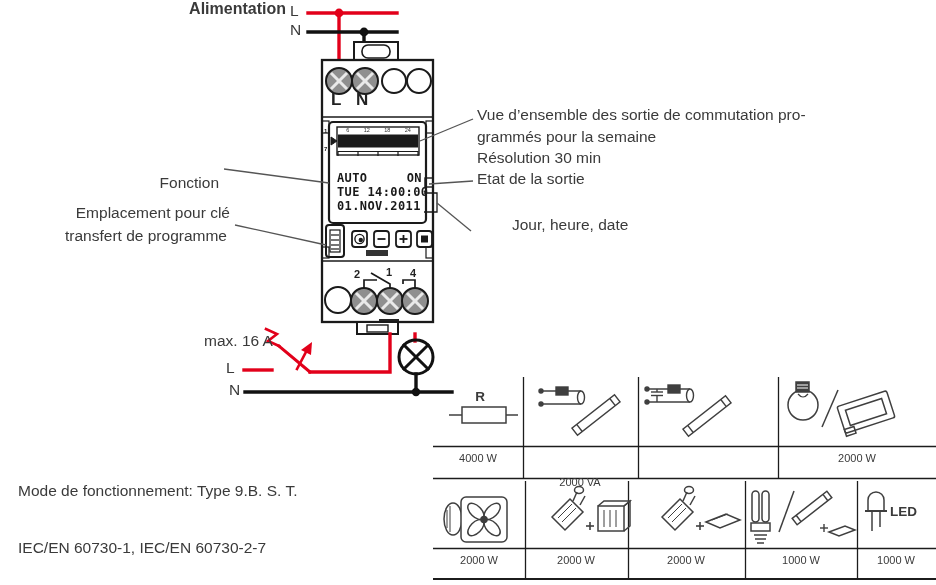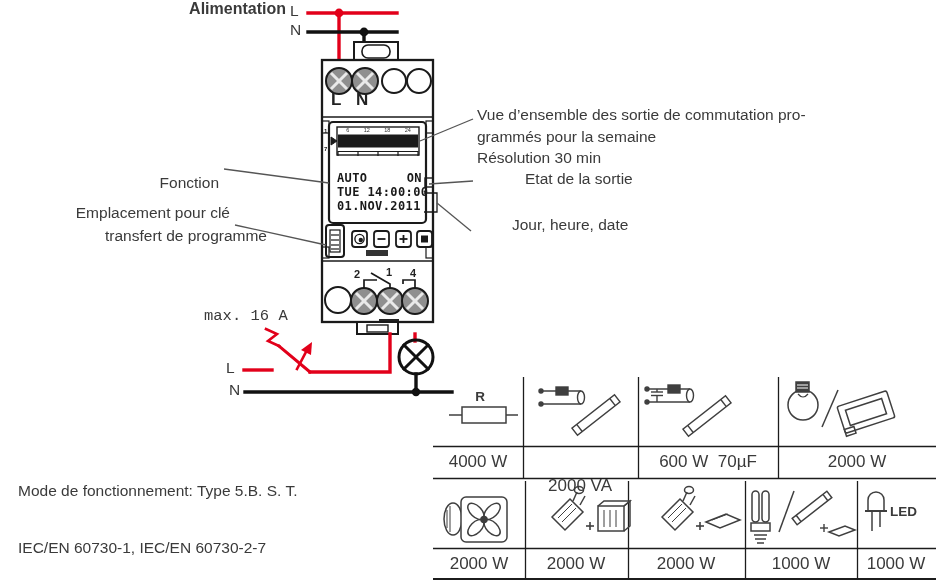--- a/index.html
+++ b/index.html
@@ -8,21 +8,21 @@
   svg{position:absolute;left:0;top:0;}
   .t{position:absolute;white-space:pre;line-height:1.16;font-size:15.5px;color:#3a3a3a;}
   .r{text-align:right;}
   .b{font-weight:bold;color:#222;}
   .lcd{position:absolute;font-family:"DejaVu Sans Mono",monospace;font-weight:700;
        font-size:12px;letter-spacing:.4px;color:#191919;white-space:pre;}
   .tick{position:absolute;left:339px;top:127px;width:79px;display:flex;
         justify-content:space-around;font-size:5.5px;color:#333;}
   .day{position:absolute;font-size:6px;color:#222;font-weight:bold;}
   .tnum{position:absolute;font-size:11px;font-weight:bold;color:#222;}
-  .val{position:absolute;width:130px;text-align:center;font-size:17px;white-space:pre;color:#3a3a3a;}
+  .val{position:absolute;width:130px;text-align:center;font-size:11px;white-space:pre;color:#3a3a3a;}
   .tag{position:absolute;font-size:13.5px;color:#3a3a3a;font-weight:bold;}
   .spec{position:absolute;left:18px;top:442px;font-size:15.5px;line-height:19.3px;white-space:pre;color:#3a3a3a;}
 </style>
 </head>
 <body>
 
 <div class="stage">
 
 <svg width="936" height="585" viewBox="0 0 936 585">
 
@@ -316,47 +316,46 @@
 </div>
 <div class="lcd" style="left:337px;top:185px;">TUE 14:00:00</div>
 <div class="lcd" style="left:337px;top:199px;">01.NOV.2011</div>
 
 <div class="tnum" style="left:354px;top:268px;">2</div>
 <div class="tnum" style="left:386px;top:266px;">1</div>
 <div class="tnum" style="left:410px;top:267px;">4</div>
 
 <div class="t r" style="left:0;top:174px;width:219px;text-align:right;">Fonction</div>
 <div class="t r" style="left:0;top:204px;width:230px;">Emplacement pour clé</div>
-<div class="t r" style="left:0;top:227px;width:227px;padding-left:40px;">transfert de programme</div>
+<div class="t r" style="left:0;top:227px;width:227px;">transfert de programme</div>
 <div class="t" style="left:477px;top:106px;">Vue d’ensemble des sortie de commutation pro-</div>
 <div class="t" style="left:477px;top:128px;">grammés pour la semaine</div>
 <div class="t" style="left:477px;top:149px;">Résolution 30 min</div>
-<div class="t" style="left:477px;top:170px;margin-left:48px;">Etat de la sortie</div>
+<div class="t" style="left:477px;top:170px;">Etat de la sortie</div>
 <div class="t" style="left:487px;top:216px;margin-left:25px;">Jour, heure, date</div>
 
-<div class="t" style="left:204px;top:308px;font-family:Liberation Mono, monospace;">max. 16 A</div>
+<div class="t" style="left:204px;top:332px;">max. 16 A</div>
 <div class="t" style="left:226px;top:359px;">L</div>
 <div class="t" style="left:229px;top:381px;">N</div>
 
 <div class="spec">
-  <div>Mode de fonctionnement: Type 5.B. S. T.</div>
+  <div>Mode de fonctionnement: Type 9.B. S. T.</div>
   <div>IEC/EN 60730-1, IEC/EN 60730-2-7</div>
   
   
   
   
   
 </div>
 
 <div class="tag" style="left:468px;top:389px;width:24px;text-align:center;">R</div>
 <div class="tag" style="left:890px;top:504px;">LED</div>
 
 <div class="val" style="left:413px;top:452px;">4000 W</div>
 <div class="val" style="left:515px;top:476px;">2000 VA</div>
-<div class="val" style="left:643px;top:452px;">600 W  70µF</div>
 <div class="val" style="left:792px;top:452px;">2000 W</div>
 
 <div class="val" style="left:414px;top:554px;">2000 W</div>
 <div class="val" style="left:511px;top:554px;">2000 W</div>
 <div class="val" style="left:621px;top:554px;">2000 W</div>
 <div class="val" style="left:736px;top:554px;">1000 W</div>
 <div class="val" style="left:831px;top:554px;">1000 W</div>
 
 </div>
 

